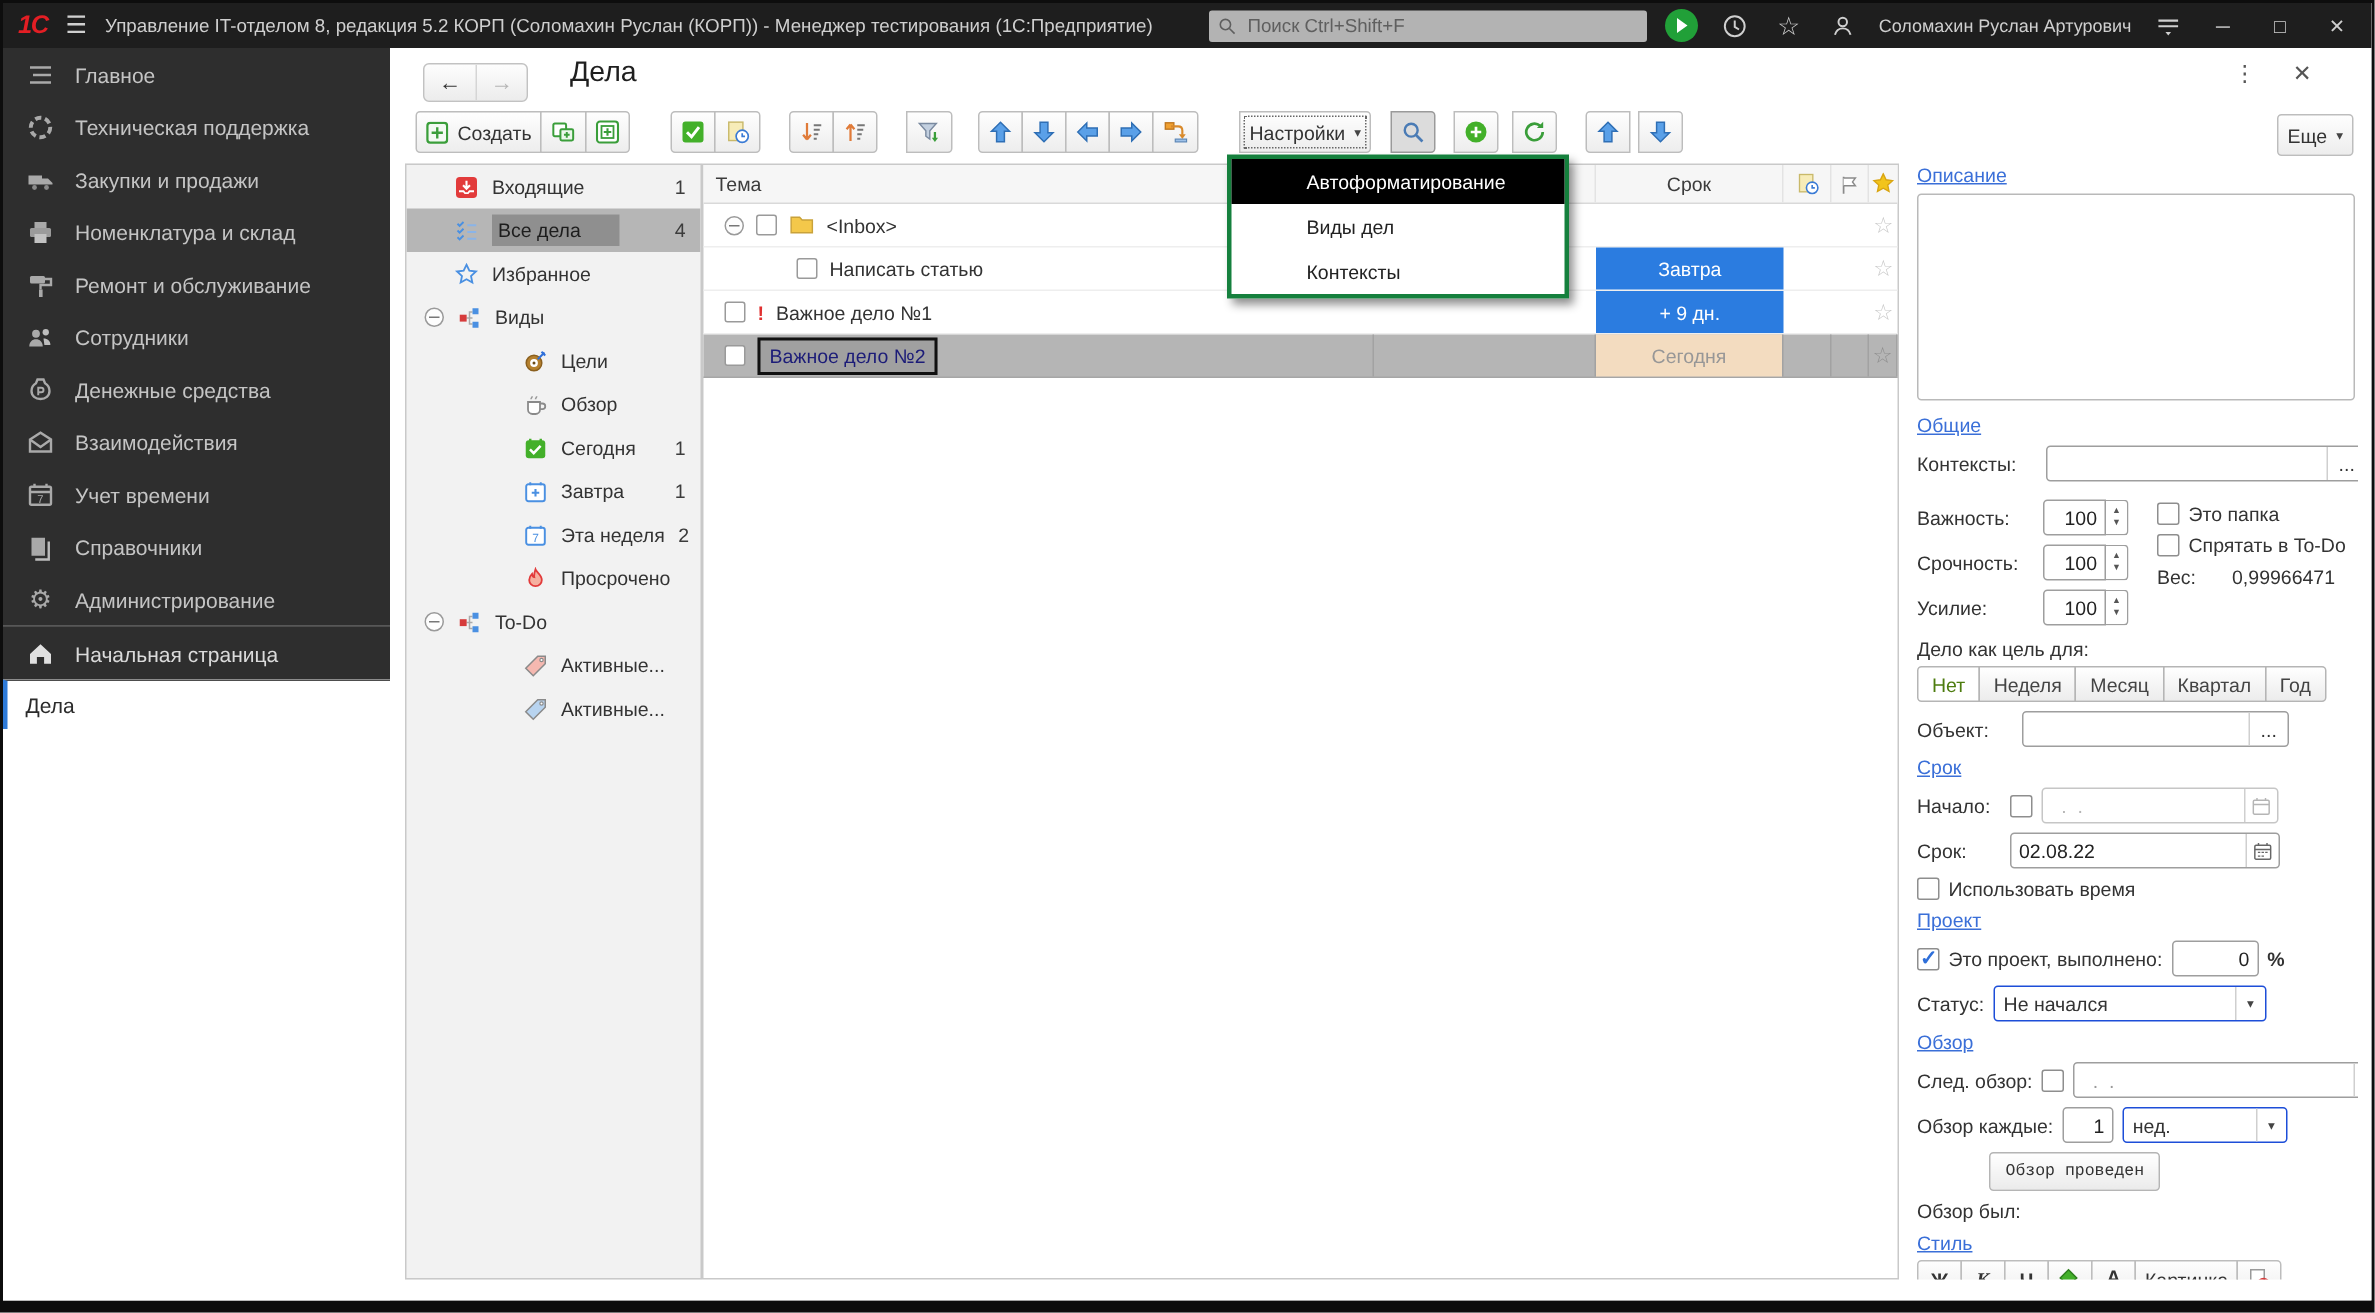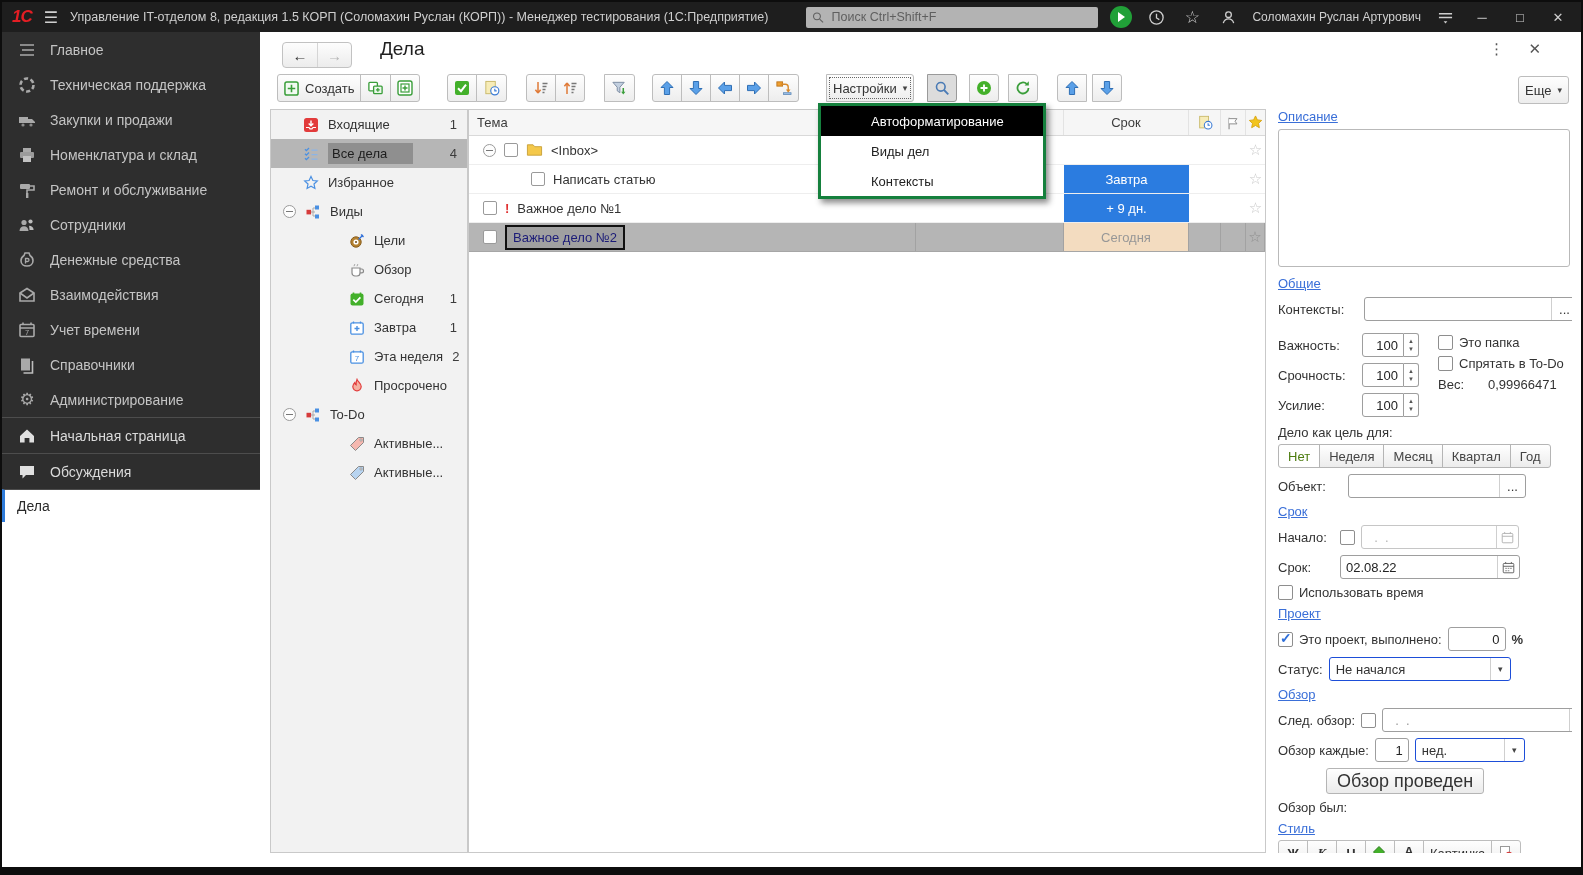--- a/index.html
+++ b/index.html
@@ -88,21 +88,21 @@
   .link{color:#3a6fd8;text-decoration:underline;display:inline-block;}
   .descbox{height:138px;border:1px solid #b9b9b9;border-radius:3px;margin:5px 0 9px;width:100%;background:#fff;}
   .prow{display:flex;align-items:center;margin:6px 0;gap:6px;}
   .plabel{flex:none;}
   .inp{border:1px solid #9e9e9e;border-radius:3px;height:24px;font-size:13px;padding:0 5px;font-family:"Liberation Sans",sans-serif;background:#fff;color:#222;}
   .spin{display:flex;align-items:stretch;height:24px;}
   .spin input{width:42px;text-align:right;border-radius:3px 0 0 3px;}
   .spinbtns{width:15px;border:1px solid #9e9e9e;border-left:none;border-radius:0 3px 3px 0;display:flex;flex-direction:column;align-items:center;justify-content:center;font-size:6px;color:#555;line-height:1.4;background:#fff;}
   .ck{width:15px;height:15px;border:1px solid #8e8e8e;border-radius:2px;background:#fff;flex:none;position:relative;}
   .ck.on::after{content:"✓";position:absolute;left:1px;top:-3px;color:#2f6fd9;font-size:14px;font-weight:bold;}
-  .btn{border:1px solid #b5b5b5;background:linear-gradient(#ffffff,#ebebeb);border-radius:3px;height:26px;font-size:18px;padding:0 10px;display:inline-flex;align-items:center;gap:6px;color:#333;}
+  .btn{border:1px solid #b5b5b5;background:linear-gradient(#ffffff,#ebebeb);border-radius:3px;height:26px;font-size:11px;padding:0 10px;display:inline-flex;align-items:center;gap:6px;color:#333;font-family:Liberation Mono, monospace;}
   .goalgrp{display:flex;margin:4px 0 6px;}
   .goalbtn{height:24px;border:1px solid #b5b5b5;padding:0 9px;background:linear-gradient(#fff,#ececec);font-size:13px;color:#444;display:flex;align-items:center;}
   .goalbtn+.goalbtn{margin-left:-1px;}
   .goalbtn:first-child{border-radius:3px 0 0 3px;}
   .goalbtn:last-child{border-radius:0 3px 3px 0;}
   .goalbtn.sel{color:#4d7c0f;background:#fff;}
   .dinp{display:flex;align-items:center;border:1px solid #9e9e9e;border-radius:3px;height:24px;background:#fff;}
   .dinp input{border:none;outline:none;font-size:13px;padding:0 5px;font-family:"Liberation Sans",sans-serif;background:transparent;color:#222;}
   .dinp.dis{border-color:#c6c6c6;}
   .dinp.dis input::placeholder{color:#b5b5b5;}
@@ -122,21 +122,21 @@
   .fontA{font-weight:bold;border-bottom:3px solid #1a6f9e;line-height:1;}
 </style>
 </head>
 <body>
 
 <div class="window">
 
   <div class="titlebar">
     <span class="logo1c">1С</span>
     <span class="hamb">☰</span>
-    <span class="apptitle">Управление IT-отделом 8, редакция 1.5 КОРП (Соломахин Руслан (КОРП))  - Менеджер тестирования (1С:Предприятие)</span>
+    <span class="apptitle">Управление IT-отделом 8, редакция 5.2 КОРП (Соломахин Руслан (КОРП))  - Менеджер тестирования (1С:Предприятие)</span>
     <div class="tb-search">
       <svg width="13" height="13" viewBox="0 0 16 16">
           <circle cx="6.5" cy="6.5" r="4.5" fill="none" stroke="#5f5f5f" stroke-width="1.4"></circle>
           <path d="M10 10l4.5 4.5" stroke="#5f5f5f" stroke-width="1.4"></path>
         </svg>
       <input type="text" placeholder="Поиск Ctrl+Shift+F" style="">
     </div>
     <span class="playbtn">
       <svg width="10" height="10" viewBox="0 0 10 10">
           <path d="M2 0l7 5-7 5z" fill="#fff"></path>
@@ -274,28 +274,20 @@
         </div>
       </div>
       <div class="sb-win">
         <div class="sb-item">
           <span class="ic">
               <svg width="18" height="18" viewBox="0 0 18 18">
                 <path d="M2 9l7-6.5L16 9v6.5h-4.6V11H6.6v4.5H2z" fill="#e0e0e0"></path>
               </svg>
             </span>
           <span>Начальная страница</span>
-        </div>
-        <div class="sb-item">
-          <span class="ic">
-              <svg width="18" height="18" viewBox="0 0 18 18">
-                <path d="M2 3h14v9H8l-3.5 3.5V12H2z" fill="#e0e0e0"></path>
-              </svg>
-            </span>
-          <span>Обсуждения</span>
         </div>
         <div class="sb-item dela">
           <span>Дела</span>
         </div>
       </div>
       <div class="sb-rest"></div>
     </div>
 
     <div class="main">
 

